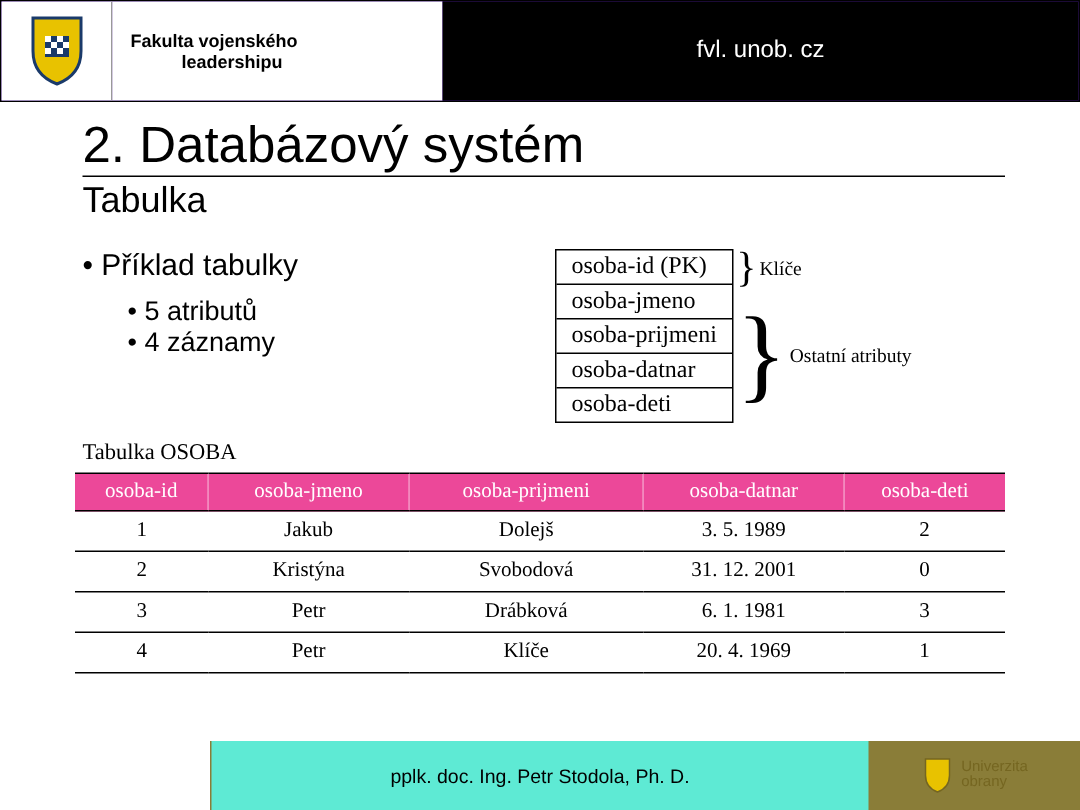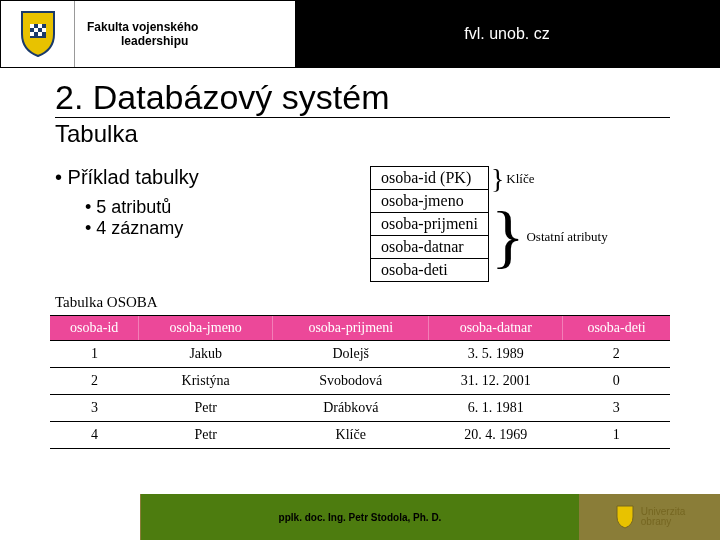--- a/index.html
+++ b/index.html
@@ -35,21 +35,21 @@
   .table-label { font-family: 'Times New Roman', serif; font-size: 15px; margin: 12px 0 4px 55px; }
   .data-table { width: 620px; margin-left: 50px; border-collapse: collapse; font-family: 'Times New Roman', serif; font-size: 14px; }
   .data-table th { background: #ec4899; color: #fff; font-weight: normal; padding: 4px 0; text-align: center; border-top: 1.5px solid #000; border-bottom: 1.5px solid #000; }
   .data-table th + th { border-left: 1px solid rgba(255,255,255,0.3); }
   .data-table td { padding: 5px 0; text-align: center; border-bottom: 1px solid #000; }
   .data-table tbody tr:first-child td { border-top: 1px solid #555; }
   .data-table tbody tr td + td { }
 
   .footer { position: absolute; left: 0; bottom: 0; width: 100%; height: 46px; background: #8a7d38; display: flex; align-items: stretch; }
   .footer-left { width: 140px; background: #fff; }
-  .footer-mid { flex: 1; background: #4d7c0f; display: flex; align-items: center; justify-content: center; font-weight: bold; font-size: 10px; border-left: 1px solid #8a7d38; border-right: 1px solid #8a7d38; }
+  .footer-mid { flex: 1; background: #5eead4; display: flex; align-items: center; justify-content: center; font-weight: normal; font-size: 13px; border-left: 1px solid #8a7d38; border-right: 1px solid #8a7d38; }
   .footer-right { width: 140px; background: #8a7d38; display: flex; align-items: center; justify-content: center; gap: 6px; }
   .footer-right-text { color: #756621; font-size: 10px; line-height: 1; }
 
   .shield svg { display: block; }
 </style>
 </head>
 <body>
 
 <div class="top-banner">
   <div class="logo-box">

